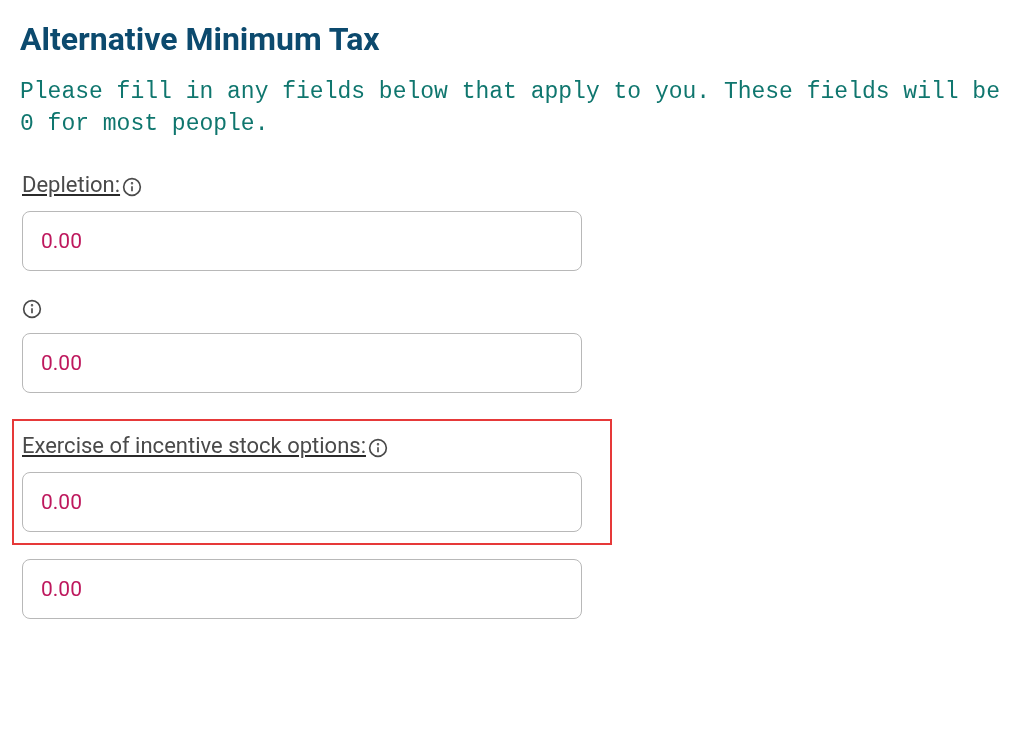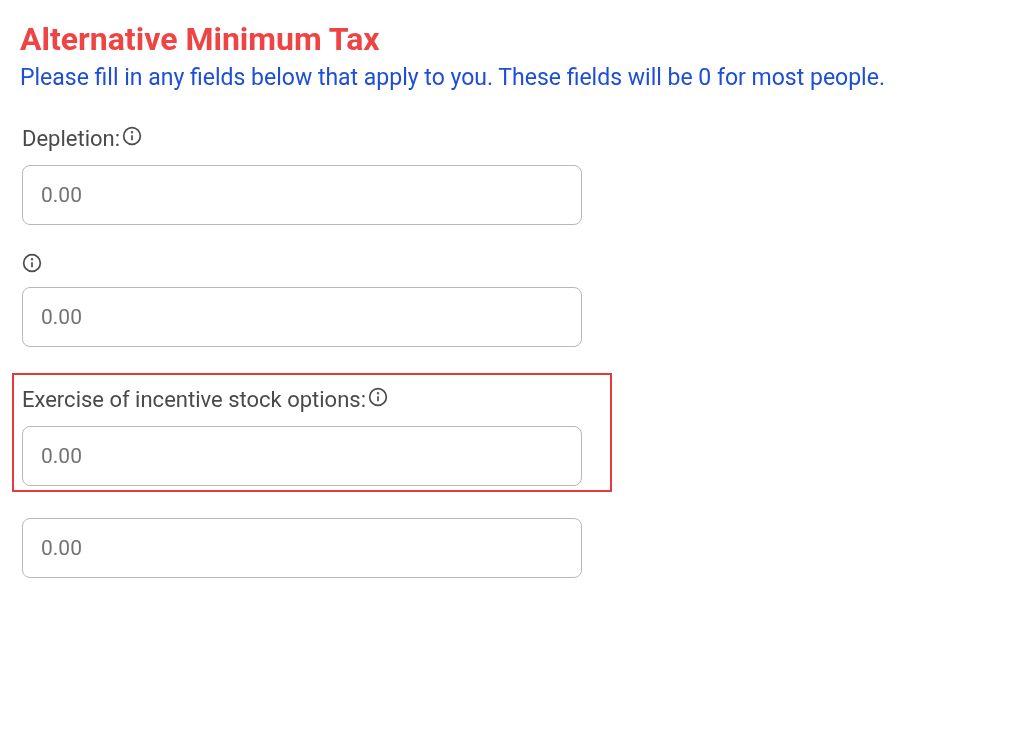--- a/index.html
+++ b/index.html
@@ -12,46 +12,48 @@
       padding: 20px;
       background: #ffffff;
       color: #2a2a2a;
     }
     .container {
       max-width: 1024px;
     }
     h1 {
       font-size: 32px;
       font-weight: 700;
-      color: #ef4444;
-      margin-bottom: 4px;
+      color: #0c4a6e;
+      margin-bottom: 18px;
     }
     .description {
       font-size: 23px;
-      color: #1d4ed8;
+      color: #0f766e;
       margin-bottom: 30px;
       line-height: 1.4;
+      font-family: Liberation Mono, monospace;
     }
     .field-group {
       margin-bottom: 24px;
       padding: 2px;
     }
     .field-group.highlighted {
       border: 2.5px solid #e63939;
-      padding: 12px 8px 4px 8px;
+      padding: 12px 8px 11px 8px;
       margin-left: -8px;
       margin-right: -8px;
-      margin-bottom: 24px;
+      margin-bottom: 12px;
       width: 600px;
     }
     .field-label-row {
       display: flex;
-      align-items: flex-start;
+      align-items: flex-end;
       gap: 2px;
       margin-bottom: 14px;
+      text-decoration: underline;
     }
     .field-label {
       font-size: 22px;
       color: #4a4a4a;
       font-weight: 400;
     }
     .info-icon {
       display: inline-flex;
       align-items: center;
       justify-content: center;
@@ -63,21 +65,21 @@
       width: 20px;
       height: 20px;
     }
     .text-input {
       width: 560px;
       height: 60px;
       border: 1px solid #b8b8b8;
       border-radius: 8px;
       padding: 0 18px;
       font-size: 21px;
-      color: #737373;
+      color: #be185d;
       font-family: inherit;
       outline: none;
     }
   </style>
 </head>
 <body>
 
 <div class="container">
   <h1>Alternative Minimum Tax</h1>
   <p class="description">Please fill in any fields below that apply to you. These fields will be 0 for most people.</p>

